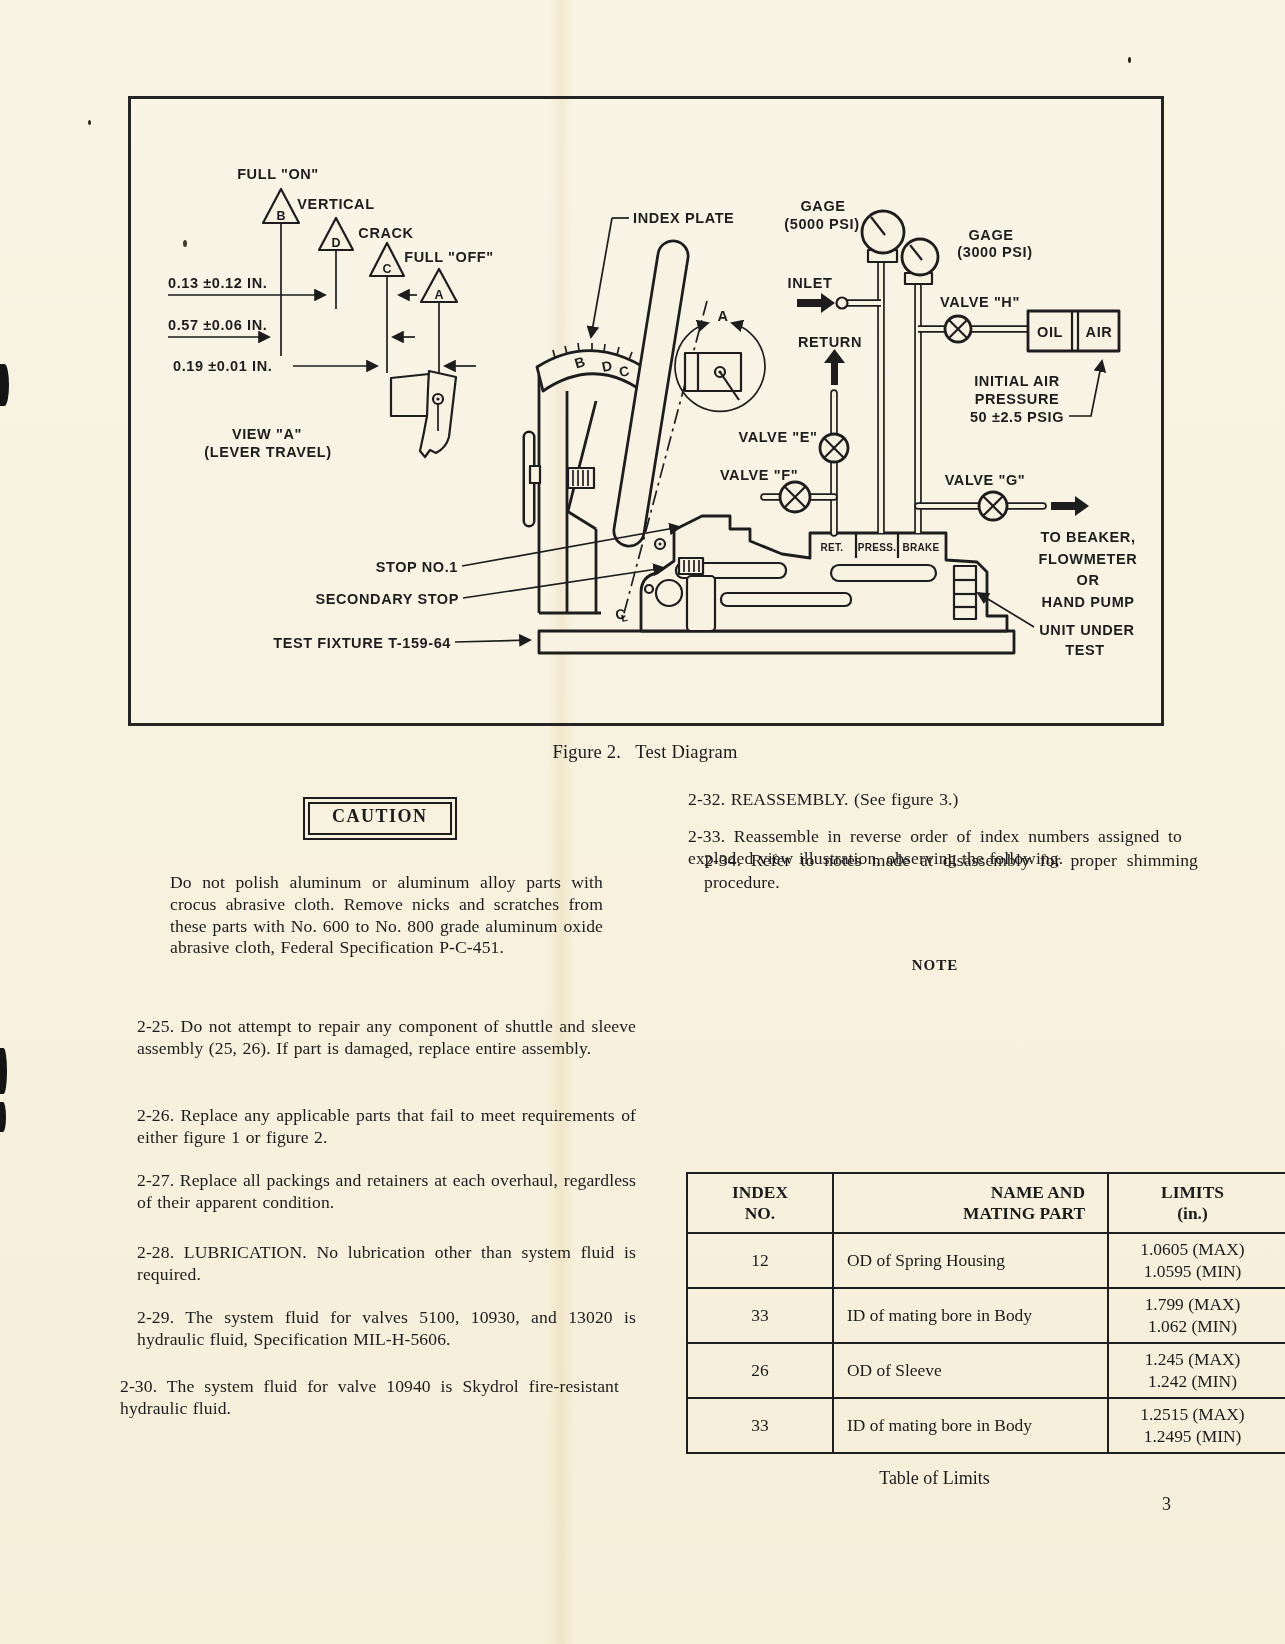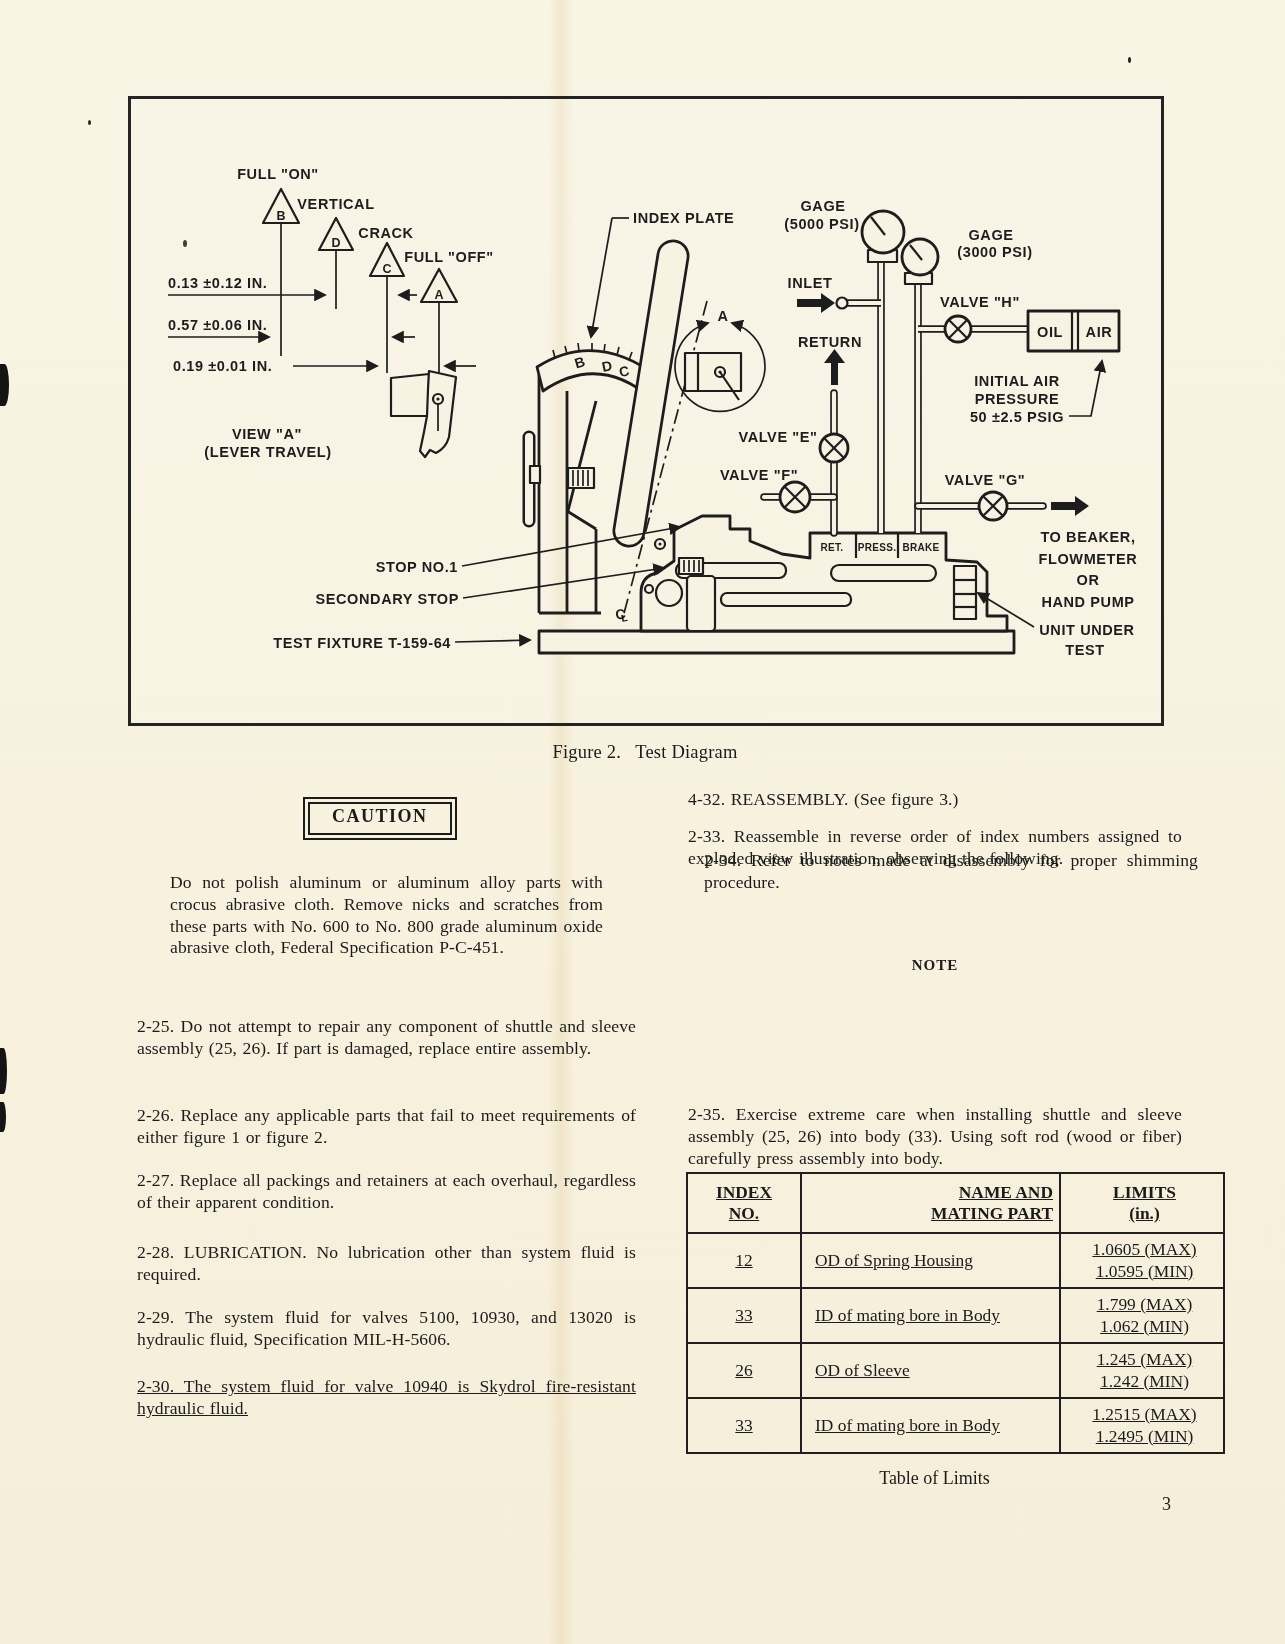--- a/index.html
+++ b/index.html
@@ -11,21 +11,21 @@
   .smudge{position:absolute;background:#141414;border-radius:0 60% 60% 0;}
   .speck{position:absolute;background:#2a2218;border-radius:50%;}
   .frame{position:absolute;left:128px;top:96px;width:1030px;height:624px;border:3px solid #242424;background:rgba(255,255,255,.12);}
   .cap{position:absolute;left:130px;top:742px;width:1030px;text-align:center;font-size:18.5px;letter-spacing:.2px;white-space:pre;}
   .para{position:absolute;font-size:17.6px;line-height:21.8px;text-align:justify;letter-spacing:.1px;word-spacing:1px;}
   .pageno{position:absolute;left:1162px;top:1494px;font-size:18px;}
   .cautionbox{position:absolute;left:303px;top:797px;border:2px solid #1c1c1c;padding:3px;}
   .cautioninner{border:2px solid #1c1c1c;padding:2px 22px 6px 22px;font-weight:bold;font-size:18px;letter-spacing:1.5px;}
   .notetitle{position:absolute;left:688px;top:957px;width:494px;text-align:center;font-weight:bold;font-size:15px;letter-spacing:1px;}
   .tbl{position:absolute;left:686px;top:1172px;border-collapse:collapse;table-layout:fixed;width:497px;}
-  .tbl td,.tbl th{border:2.2px solid #1f1f1f;font-size:17.4px;line-height:21.5px;vertical-align:middle;padding:4px 6px;text-decoration:underline;}
+  .tbl td,.tbl th{border:2.2px solid #1f1f1f;font-size:17.4px;line-height:21.5px;vertical-align:middle;padding:4px 22px;}
   .tbl th{font-weight:bold;text-align:center;height:50px;}
   .tbl .c-idx{width:100px;text-align:center;}
   .tbl .c-name{width:238px;text-align:left;padding-left:13px;}
   .tbl .c-lim{width:145px;text-align:center;padding-left:11px;}
   .tbl tr{height:55px;}
   .tblcap{position:absolute;left:686px;top:1468px;width:497px;text-align:center;font-size:18px;}
   
   .dl{font:bold 14.5px "Liberation Sans",sans-serif;fill:#1d1d1d;letter-spacing:.6px;}
   .port{font:bold 10px "Liberation Sans",sans-serif;fill:#1d1d1d;letter-spacing:.3px;}
   .triL{font:bold 12.5px "Liberation Sans",sans-serif;fill:#1d1d1d;}
@@ -301,27 +301,26 @@
   <div class="cautionbox">
     <div class="cautioninner">CAUTION</div>
   </div>
   <div class="para" style="left:170px;top:872px;width:433px;">Do not polish aluminum or aluminum alloy parts with crocus abrasive cloth.  Remove nicks and scratches from these parts with No. 600 to No. 800 grade aluminum oxide abrasive cloth, Federal Specification P-C-451.</div>
 
   <div class="para" style="left:137px;top:1016px;width:499px;">2-25.  Do not attempt to repair any component of shuttle and sleeve assembly (25, 26).  If part is damaged, replace entire assembly.</div>
   <div class="para" style="left:137px;top:1105px;width:499px;">2-26.  Replace any applicable parts that fail to meet requirements of either figure 1 or figure 2.</div>
   <div class="para" style="left:137px;top:1170px;width:499px;">2-27.  Replace all packings and retainers at each overhaul, regardless of their apparent condition.</div>
   <div class="para" style="left:137px;top:1242px;width:499px;">2-28.  LUBRICATION.  No lubrication other than system fluid is required.</div>
   <div class="para" style="left:137px;top:1307px;width:499px;">2-29.  The system fluid for valves 5100, 10930, and 13020 is hydraulic fluid, Specification MIL-H-5606.</div>
-  <div class="para" style="left:137px;top:1376px;width:499px;text-decoration:underline;">2-30.  The system fluid for valve 10940 is Skydrol fire-resistant hydraulic fluid.</div>
-
-  <div class="para" style="left:688px;top:789px;width:494px;">4-32.  REASSEMBLY.  (See figure 3.)</div>
+  <div class="para" style="left:120px;top:1376px;width:499px;">2-30.  The system fluid for valve 10940 is Skydrol fire-resistant hydraulic fluid.</div>
+
+  <div class="para" style="left:688px;top:789px;width:494px;">2-32.  REASSEMBLY.  (See figure 3.)</div>
   <div class="para" style="left:688px;top:826px;width:494px;">2-33.  Reassemble in reverse order of index numbers assigned to exploded view illustration, observing the following.</div>
   <div class="para" style="left:688px;top:850px;width:494px;margin-left:16px;">2-34.  Refer to notes made at disassembly for proper shimming procedure.</div>
   <div class="notetitle">NOTE</div>
-  <div class="para" style="left:688px;top:1104px;width:494px;">2-35.  Exercise extreme care when installing shuttle and sleeve assembly (25, 26) into body (33).  Using soft rod (wood or fiber) carefully press assembly into body.</div>
 
   <table class="tbl">
     <tbody>
         <tr>
       <th class="c-idx">
         <div>INDEX</div>
             <div>NO.</div>
       </th>
       <th class="c-name" style="text-align:right;">
         <div>NAME AND</div>

